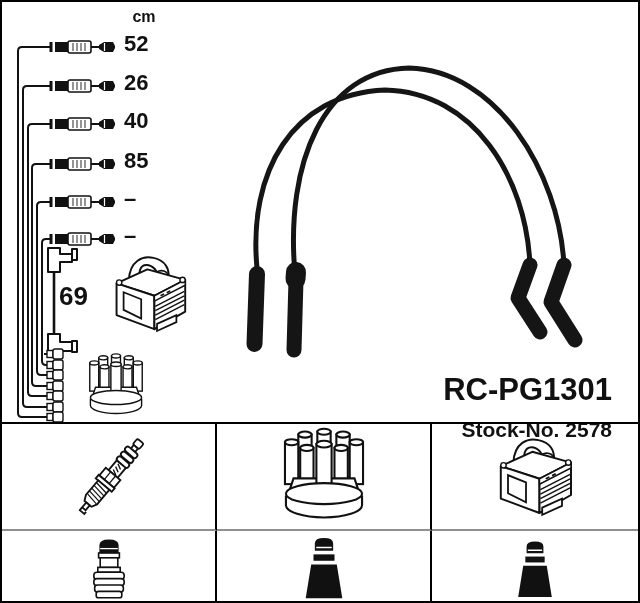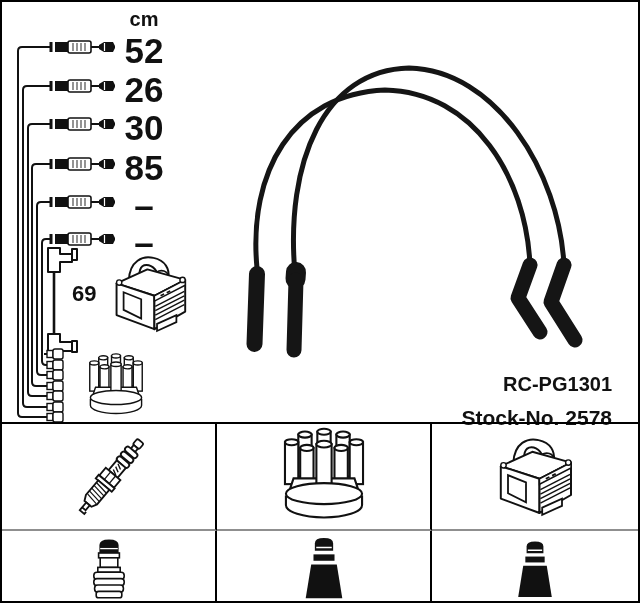--- a/index.html
+++ b/index.html
@@ -4,27 +4,27 @@
 <style>
   html,body{margin:0;padding:0;background:#e8e8e8;}
   .frame{
     position:relative;width:640px;height:603px;box-sizing:border-box;
     background:#fff;border:2px solid #000;overflow:hidden;
     font-family:"Liberation Sans", sans-serif;color:#111;
   }
   svg{display:block;}
   .abs{position:absolute;}
   .meas{position:absolute;font-weight:bold;color:#111;line-height:1;}
-  .unit-label{left:122px;top:7px;width:40px;text-align:center;font-size:20px;}
-  .len{left:122px;width:40px;text-align:center;font-size:35px;}
-  .coil-len{left:70px;top:281px;width:30px;text-align:left;font-size:22px;}
+  .unit-label{left:122px;top:7px;width:40px;text-align:center;font-size:16px;}
+  .len{left:122px;width:40px;text-align:left;font-size:22px;}
+  .coil-len{left:56px;top:281px;width:30px;text-align:right;font-size:26px;}
   .part-block{
     position:absolute;right:26px;top:372px;text-align:right;font-weight:bold;
   }
-  .part-number{font-size:20px;line-height:1.05;}
+  .part-number{font-size:31px;line-height:1.05;}
   .stock-number{font-size:21px;line-height:1.2;margin-top:10px;}
   .grid{
     position:absolute;left:0;right:0;top:420px;bottom:0;
     border-top:2px solid #000;
     display:grid;grid-template-columns:215px 215px 1fr;grid-template-rows:107px 1fr;
   }
   .cell{display:flex;align-items:center;justify-content:center;overflow:hidden;}
   .cell.c1,.cell.c2{border-right:2px solid #000;}
   .cell.r1{border-bottom:2px solid #8f8f8f;}
   .cell.r2{align-items:flex-end;}
@@ -188,21 +188,21 @@
       <use href="#pin" transform="translate(45,384)"></use>
       <use href="#pin" transform="translate(45,394)"></use>
       <use href="#pin" transform="translate(45,405)"></use>
       <use href="#pin" transform="translate(45,415)"></use>
     </g>
   </svg>
 
   <span class="meas unit-label">cm</span>
   <span class="meas len" style="top:31px">52</span>
   <span class="meas len" style="top:70px">26</span>
-  <span class="meas len" style="top:108px">30</span>
+  <span class="meas len" style="top:108px">40</span>
   <span class="meas len" style="top:148px">85</span>
   <span class="meas len" style="top:186px">–</span>
   <span class="meas len" style="top:223px">–</span>
   <span class="meas coil-len">69</span>
 
   <svg class="abs" style="left:225px;top:48px" width="400" height="322" viewBox="225 48 400 322">
     <g fill="none" stroke="#151515">
       <path d="M 255 266 C 246 170, 290 92, 383 88 C 472 90, 524 175, 528 263" stroke-width="5"></path>
       <path d="M 293 272 C 283 160, 322 68, 407 66 C 494 68, 557 170, 562 263" stroke-width="5"></path>
       <path d="M 255 272 L 252.5 342" stroke-width="16" stroke-linecap="round"></path>

